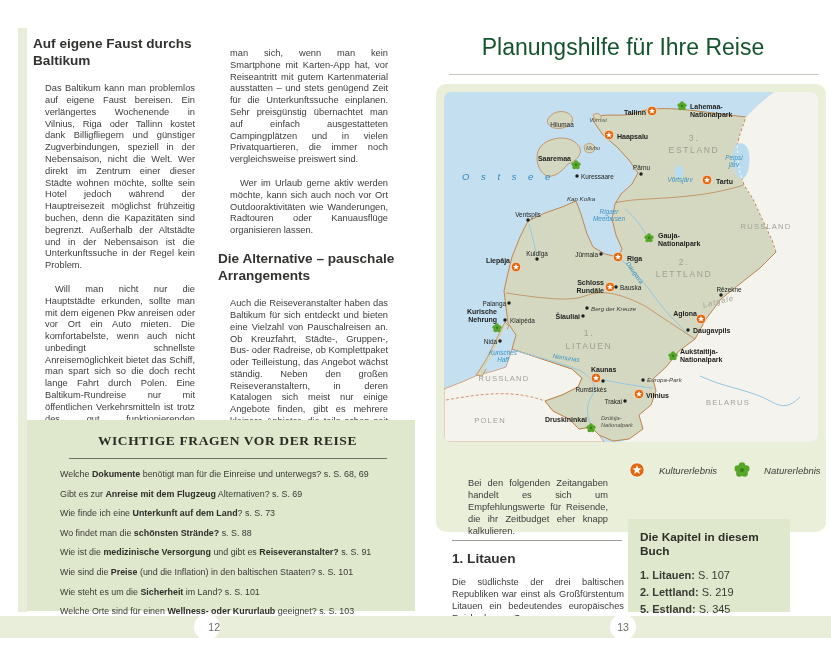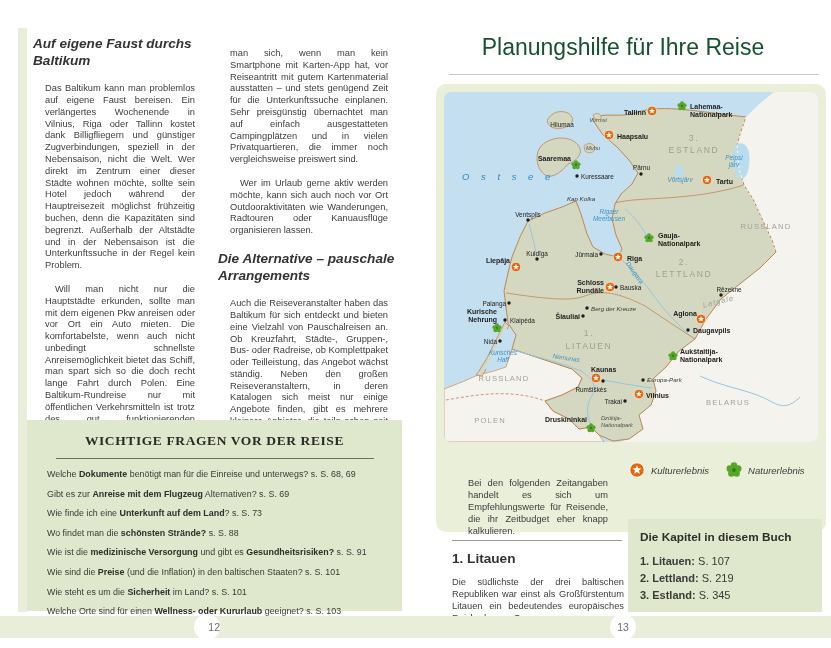--- a/index.html
+++ b/index.html
@@ -8,27 +8,27 @@
   
   .strip{position:absolute;left:18px;top:28px;width:9px;height:584px;background:#e8eeda;}
   .footband{position:absolute;left:0;top:616px;width:831px;height:22px;background:#e8eeda;}
   .pagenum{position:absolute;top:614px;width:26px;height:26px;background:#fff;border-radius:50%;
            text-align:center;line-height:26px;font-size:10.5px;color:#6d6d68;}
   .pn-l{left:194px;text-align:right;} .pn-r{left:610px;}
 
   
   .col{position:absolute;top:36px;text-align:justify;font-size:9.3px;line-height:1.27;}
   .col1{left:33px;width:174px;} .col2{left:218px;width:182px;}
-  h1,h2{font-size:13.6px;line-height:1.22;color:#333331;margin:0 0 14px 0;font-weight:bold;text-align:left;font-style:italic;}
+  h1,h2{font-size:13.6px;line-height:1.22;color:#333331;margin:0 0 14px 0;font-weight:bold;text-align:left;}
   h2{margin-top:14px;}
   .col p{margin:12px;}
   .col p.ind{text-indent:10px;}
 
   
-  .qbox{position:absolute;left:27px;top:420px;width:375px;height:191px;background:#dfe7cc;}
+  .qbox{position:absolute;left:27px;top:420px;width:375px;height:191px;background:#dfe7cc;padding-left:13px;}
   .qtitle{font-family:"Liberation Serif",serif;font-weight:bold;font-size:13.5px;letter-spacing:.6px;
           color:#2b2b25;text-align:center;padding-top:13px;}
   .qbox hr{border:none;border-top:1px solid #6f6f66;width:318px;margin:9px auto 10px auto;}
   .qitem{font-size:8.9px;color:#3a3a36;padding:0 14px 0 20px;margin-bottom:9.6px;}
   .qitem b{color:#2e2e2a;}
 
   
   .rtitle{position:absolute;left:415px;top:34px;width:416px;text-align:center;
           font-size:23px;color:#14532d;}
   .rhr{position:absolute;left:449px;top:74px;width:370px;border:none;border-top:1px solid #c9c9c0;margin:0;}
@@ -40,30 +40,30 @@
   .m-n{font:6.4px "Liberation Sans",sans-serif;fill:#1d1d1b;}
   .m-i{font:italic 6.2px "Liberation Sans",sans-serif;fill:#3a3a36;}
   .m-ti{font:italic 5.7px "Liberation Sans",sans-serif;fill:#514f48;}
   .m-co{font:7.6px "Liberation Sans",sans-serif;fill:#a3a298;letter-spacing:1.2px;}
   .m-rg{font:8.6px "Liberation Sans",sans-serif;fill:#9aa291;letter-spacing:1.6px;}
   .m-lat{font:italic 7.6px "Liberation Sans",sans-serif;fill:#a3a298;letter-spacing:1px;}
   .m-w{font:italic 6.4px "Liberation Sans",sans-serif;fill:#3f93c4;}
   .m-os{font:italic 9.5px "Liberation Sans",sans-serif;fill:#2f88be;letter-spacing:4.5px;}
 
   .legend{position:absolute;left:628px;top:461px;width:200px;display:flex;gap:16px;align-items:center;}
-  .legend .li{display:flex;align-items:center;gap:5px;font-style:italic;font-size:9.5px;color:#3c3c38;}
+  .legend .li{display:flex;align-items:center;gap:13px;font-style:italic;font-size:9.5px;color:#3c3c38;}
 
   .zeit{position:absolute;left:452px;top:461px;width:172px;}
   .zeit h3{margin:0 0 4px 0;font-size:11.6px;color:#333331;}
   .zeit p{margin:16px;font-size:9.3px;line-height:1.3;text-align:justify;}
   .lhr{position:absolute;left:452px;top:540px;width:170px;border:none;border-top:1px solid #9c9c94;margin:0;}
   .lit-h{position:absolute;left:452px;top:551px;font-size:13.6px;font-weight:bold;color:#333331;}
   .lit-p{position:absolute;left:452px;top:576px;width:172px;font-size:9.3px;line-height:1.3;text-align:justify;}
 
-  .kbox{position:absolute;left:628px;top:519px;width:194px;height:93px;background:#dfe7cc;box-sizing:border-box;padding:11px 12px;}
+  .kbox{position:absolute;left:628px;top:519px;width:162px;height:93px;background:#dfe7cc;box-sizing:border-box;padding:11px 12px;}
   .kbox .kt{font-size:11.8px;font-weight:bold;color:#2e2e29;margin-bottom:9px;}
   .kitem{font-size:11px;line-height:1.55;color:#3a3a36;}
 </style>
 </head>
 <body>
 
 <div class="spread">
 
   <div class="strip"></div>
 
@@ -82,21 +82,21 @@
     </div>
 
     <div class="qbox">
       <div class="qtitle">WICHTIGE FRAGEN VOR DER REISE</div>
       <hr>
       <div id="qlist">
           <div class="qitem">Welche <b>Dokumente</b> benötigt man für die Einreise und unterwegs? s. S. 68, 69</div>
           <div class="qitem">Gibt es zur <b>Anreise mit dem Flugzeug</b> Alternativen? s. S. 69</div>
           <div class="qitem">Wie finde ich eine <b>Unterkunft auf dem Land</b>? s. S. 73</div>
           <div class="qitem">Wo findet man die <b>schönsten Strände?</b> s. S. 88</div>
-          <div class="qitem">Wie ist die <b>medizinische Versorgung</b> und gibt es <b>Gesundheitsrisiken?</b> s. S. 91</div>
+          <div class="qitem">Wie ist die <b>medizinische Versorgung</b> und gibt es <b>Reiseveranstalter?</b> s. S. 91</div>
           <div class="qitem">Wie sind die <b>Preise</b> (und die Inflation) in den baltischen Staaten? s. S. 101</div>
           <div class="qitem">Wie steht es um die <b>Sicherheit</b> im Land? s. S. 101</div>
           <div class="qitem">Welche Orte sind für einen <b>Wellness- oder Kururlaub</b> geeignet? s. S. 103</div>
         </div>
     </div>
   </div>
 
   <div>
     <div class="rtitle">Planungshilfe für Ihre Reise</div>
     <hr class="rhr">
@@ -260,21 +260,21 @@
 
     <hr class="lhr">
     <div class="lit-h">1. Litauen</div>
     <div class="lit-p">Die südlichste der drei baltischen Republiken war einst als Großfürstentum Litauen ein bedeutendes europäisches Reich, dessen Gren-</div>
 
     <div class="kbox">
       <div class="kt">Die Kapitel in diesem Buch</div>
       <div id="klist">
           <div class="kitem"><b>1. Litauen:</b> S. 107</div>
           <div class="kitem"><b>2. Lettland:</b> S. 219</div>
-          <div class="kitem"><b>3. Estland:</b> S. 345</div>
+          <div class="kitem"><b>5. Estland:</b> S. 345</div>
         </div>
     </div>
   </div>
 
   <div class="footband"></div>
   <div class="pagenum pn-l">12</div>
   <div class="pagenum pn-r">13</div>
 </div>
 
 </body></html>

